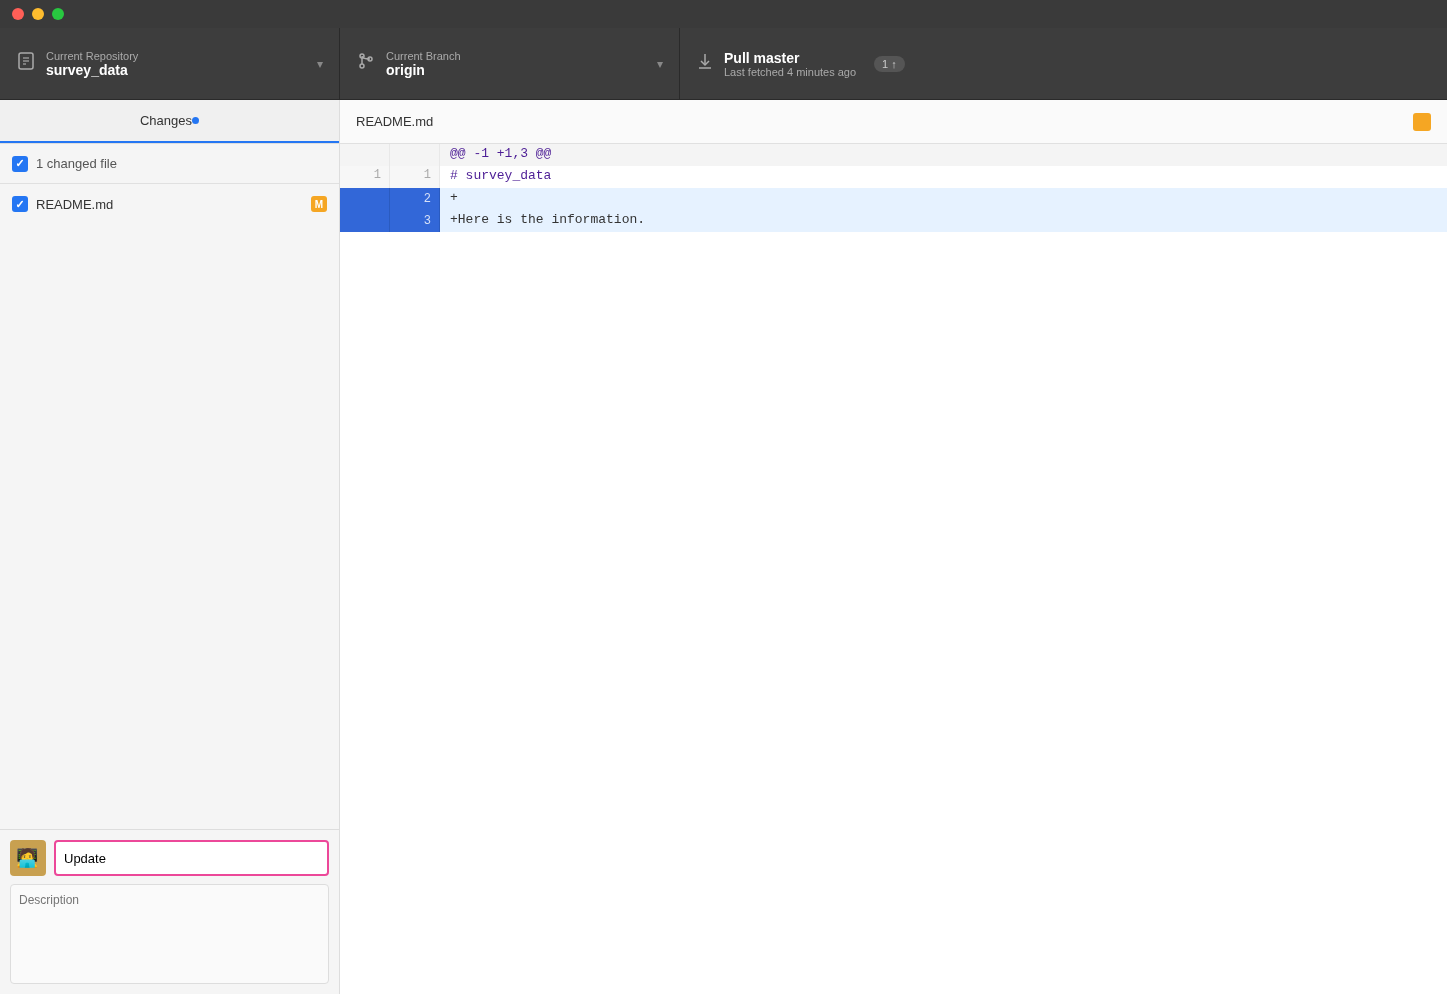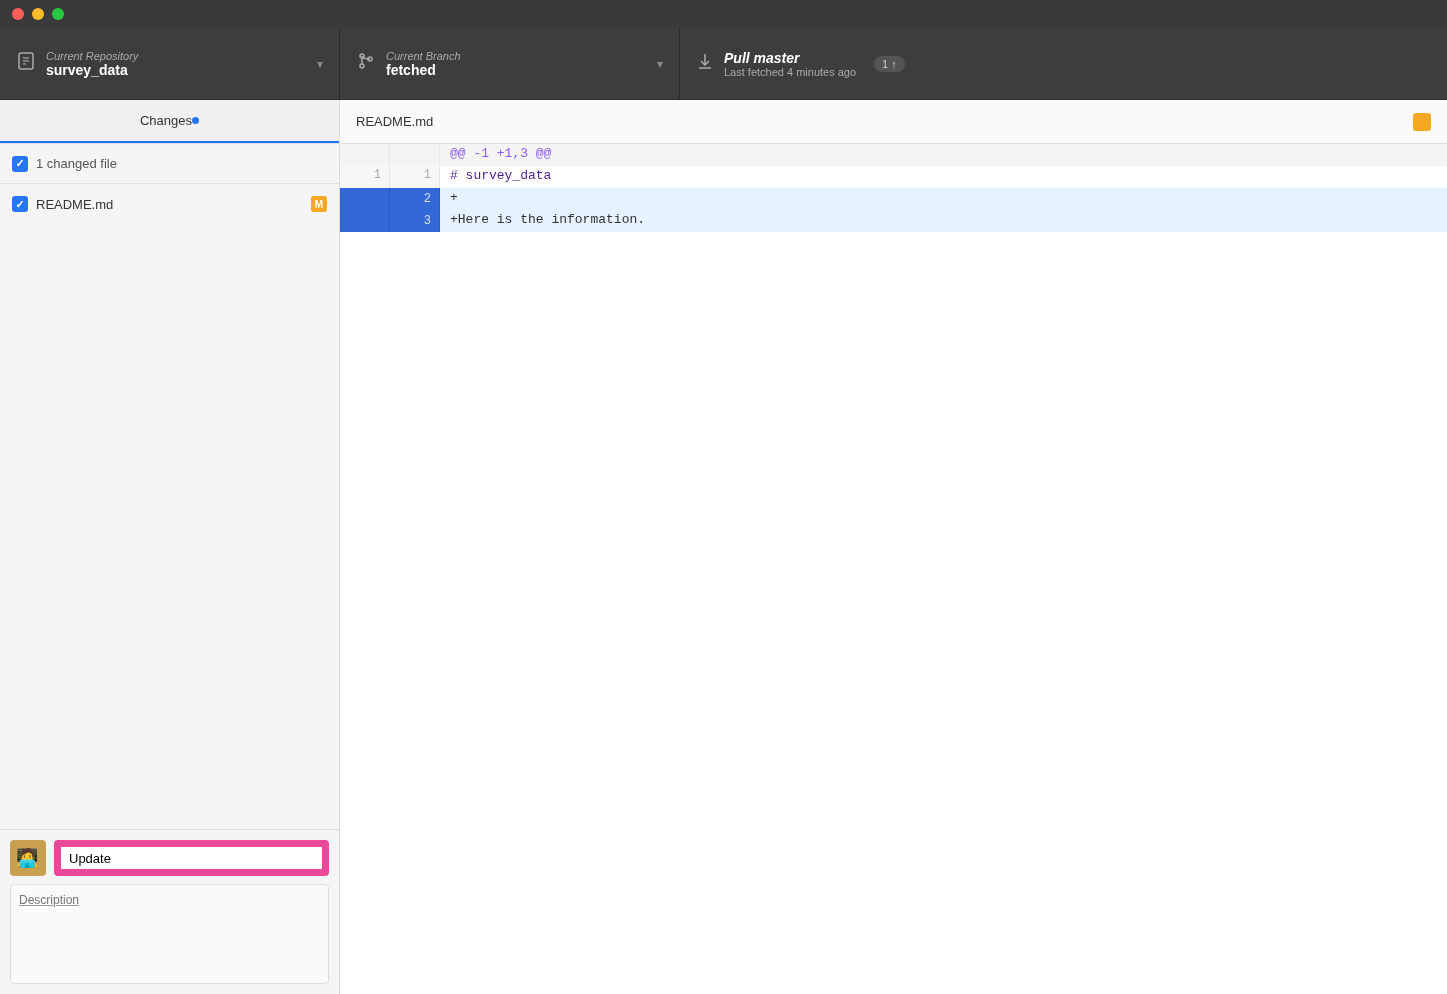--- a/index.html
+++ b/index.html
@@ -58,21 +58,20 @@
       flex-shrink: 0;
     }
     .toolbar-section-text {
       display: flex;
       flex-direction: column;
       min-width: 0;
     }
     .toolbar-section-label {
       color: #aaa;
       font-size: 11px;
-      font-style: italic;
     }
     .toolbar-section-value {
       color: #fff;
       font-size: 14px;
       font-weight: 600;
     }
     .toolbar-section-chevron {
       color: #888;
       margin-left: auto;
       padding-left: 12px;
@@ -224,40 +223,39 @@
       display: flex;
       align-items: center;
       justify-content: center;
       font-size: 18px;
       flex-shrink: 0;
       overflow: hidden;
     }
     .commit-title-input {
       flex: 1;
       height: 36px;
-      border: 7px solid #ec4899;
+      border: 2px solid #ec4899;
       border-radius: 4px;
       padding: 0 8px;
       font-size: 13px;
       background: #fff;
       outline: none;
     }
     .description-textarea {
       width: 100%;
       height: 100px;
       border: 1px solid #ddd;
       border-radius: 4px;
       padding: 8px;
       font-size: 12px;
       color: #999;
       background: #fafafa;
       resize: none;
       outline: none;
       font-family: inherit;
-      text-decoration: underline;
     }
     .commit-button {
       width: 100%;
       height: 40px;
       background: #2476f3;
       color: white;
       border: none;
       border-radius: 6px;
       font-size: 14px;
       font-weight: 600;
@@ -320,21 +318,21 @@
       user-select: none;
       flex-shrink: 0;
     }
     .diff-line-content {
       flex: 1;
       padding: 2px 10px;
       white-space: pre;
       color: #4c1d95;
     }
     .diff-line.header-line .diff-line-content {
-      color: #8b5cf6;
+      color: #4c1d95;
       background: #f4f4f4;
     }
     .diff-line.header-line .diff-line-num {
       background: #f4f4f4;
     }
     .diff-line.added {
       background: #e6f2ff;
     }
     .diff-line.added .diff-line-content {
       color: #333;
@@ -388,21 +386,21 @@
       <svg width="20" height="20" viewBox="0 0 20 20" fill="none" stroke="#aaa" stroke-width="1.5">
         <circle cx="6" cy="5" r="2"></circle>
         <circle cx="6" cy="15" r="2"></circle>
         <circle cx="14" cy="8" r="2"></circle>
         <line x1="6" y1="7" x2="6" y2="13"></line>
         <path d="M6 5 Q6 8 14 8" fill="none"></path>
       </svg>
     </div>
     <div class="toolbar-section-text">
       <span class="toolbar-section-label">Current Branch</span>
-      <span class="toolbar-section-value">fetched</span>
+      <span class="toolbar-section-value">origin</span>
     </div>
     <span class="toolbar-section-chevron">▾</span>
   </div>
 
   <div class="toolbar-section pull">
     <div class="toolbar-section-icon">
       <svg width="18" height="18" viewBox="0 0 18 18" fill="none" stroke="#aaa" stroke-width="1.5">
         <line x1="9" y1="2" x2="9" y2="13"></line>
         <polyline points="5,9 9,13 13,9"></polyline>
         <line x1="3" y1="16" x2="15" y2="16"></line>

